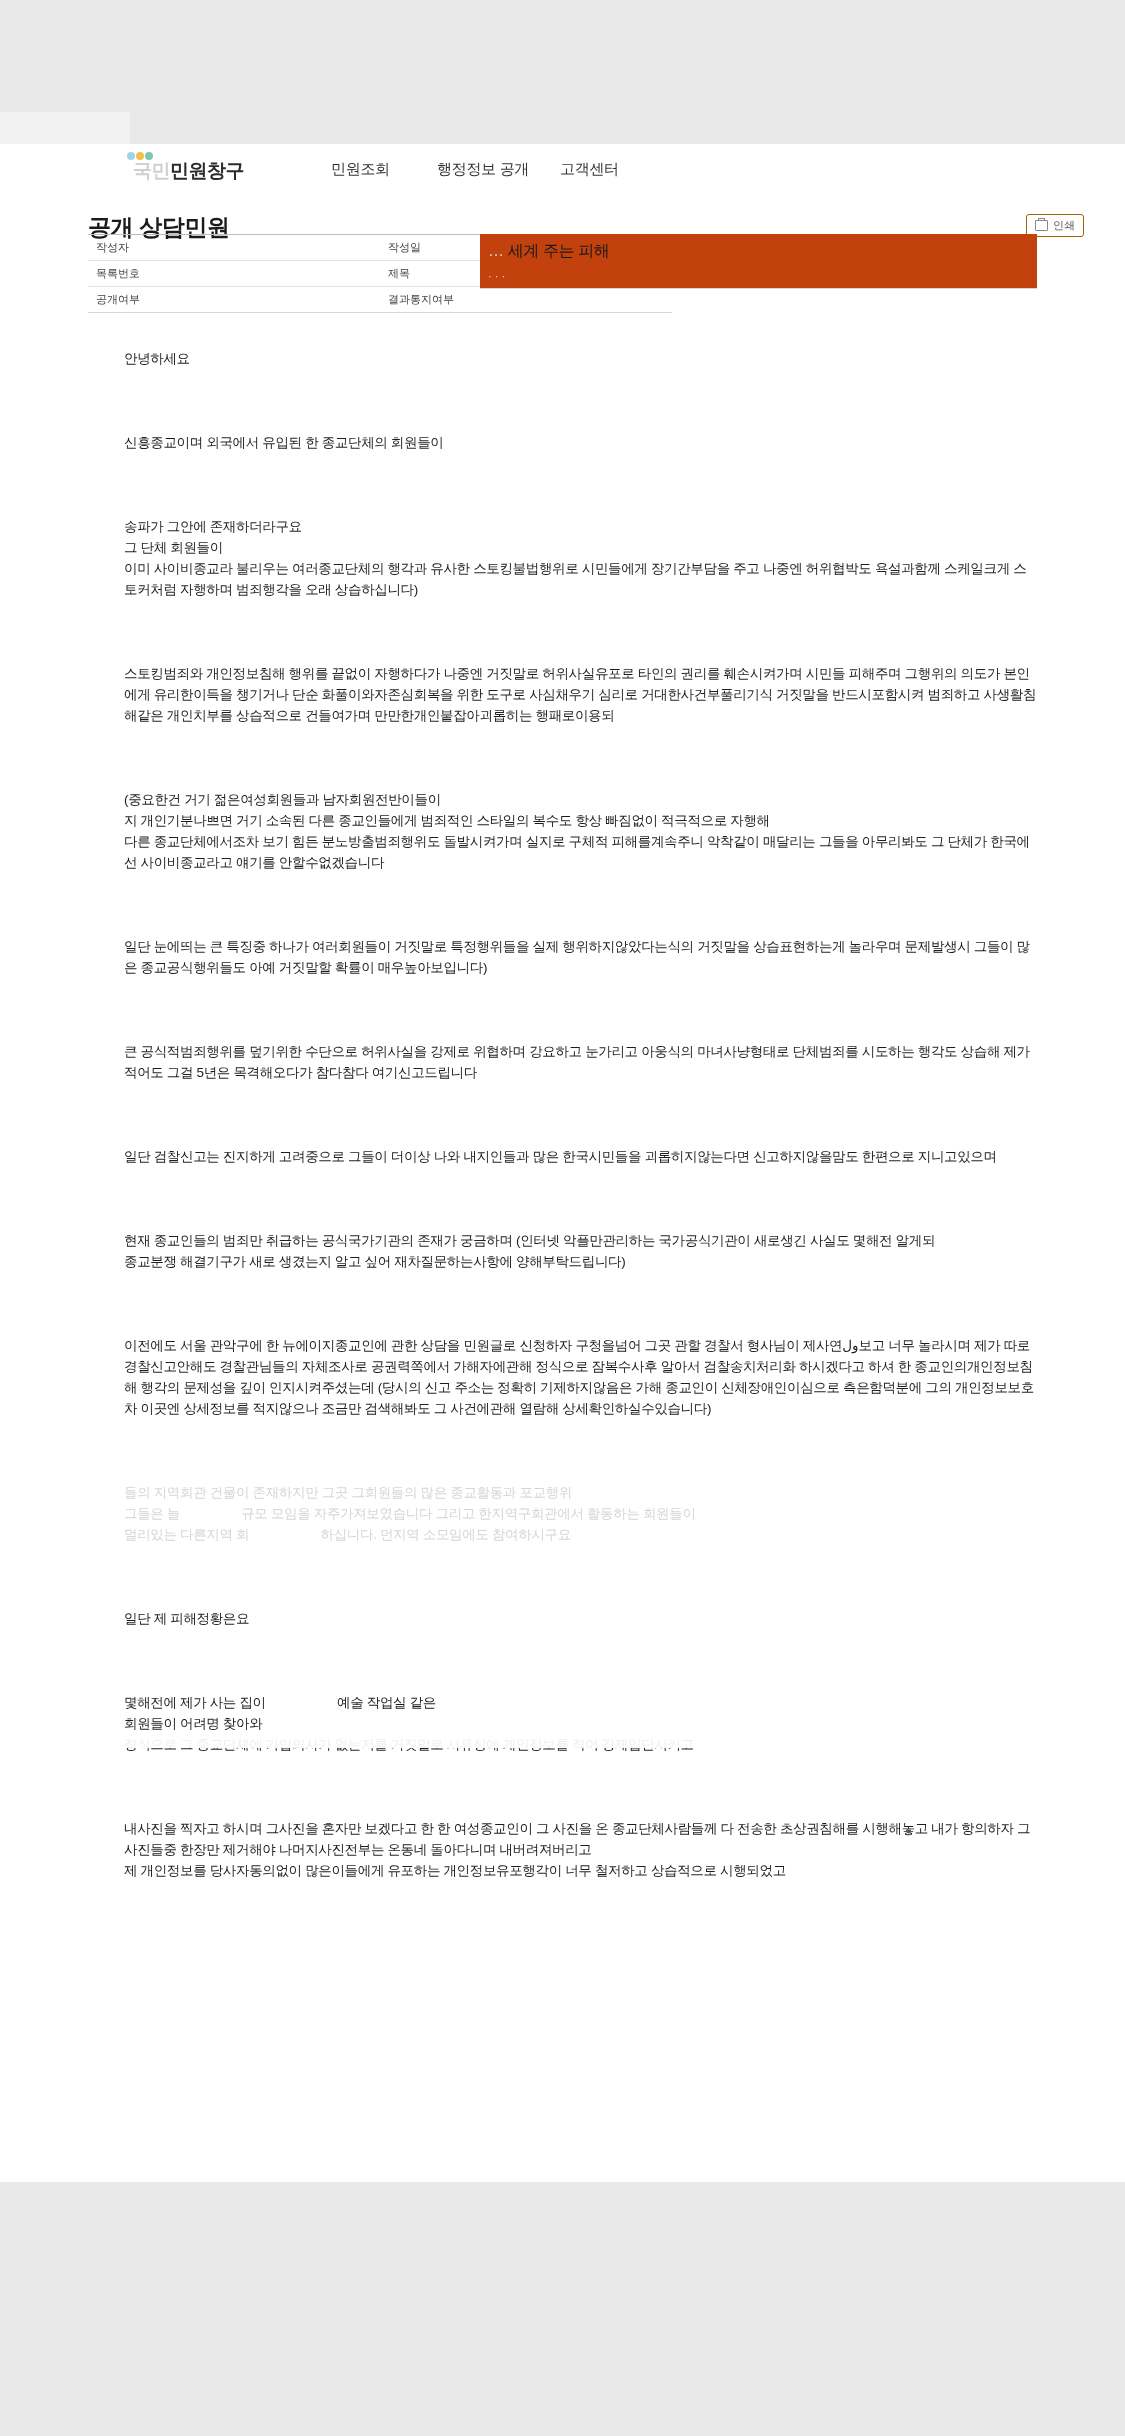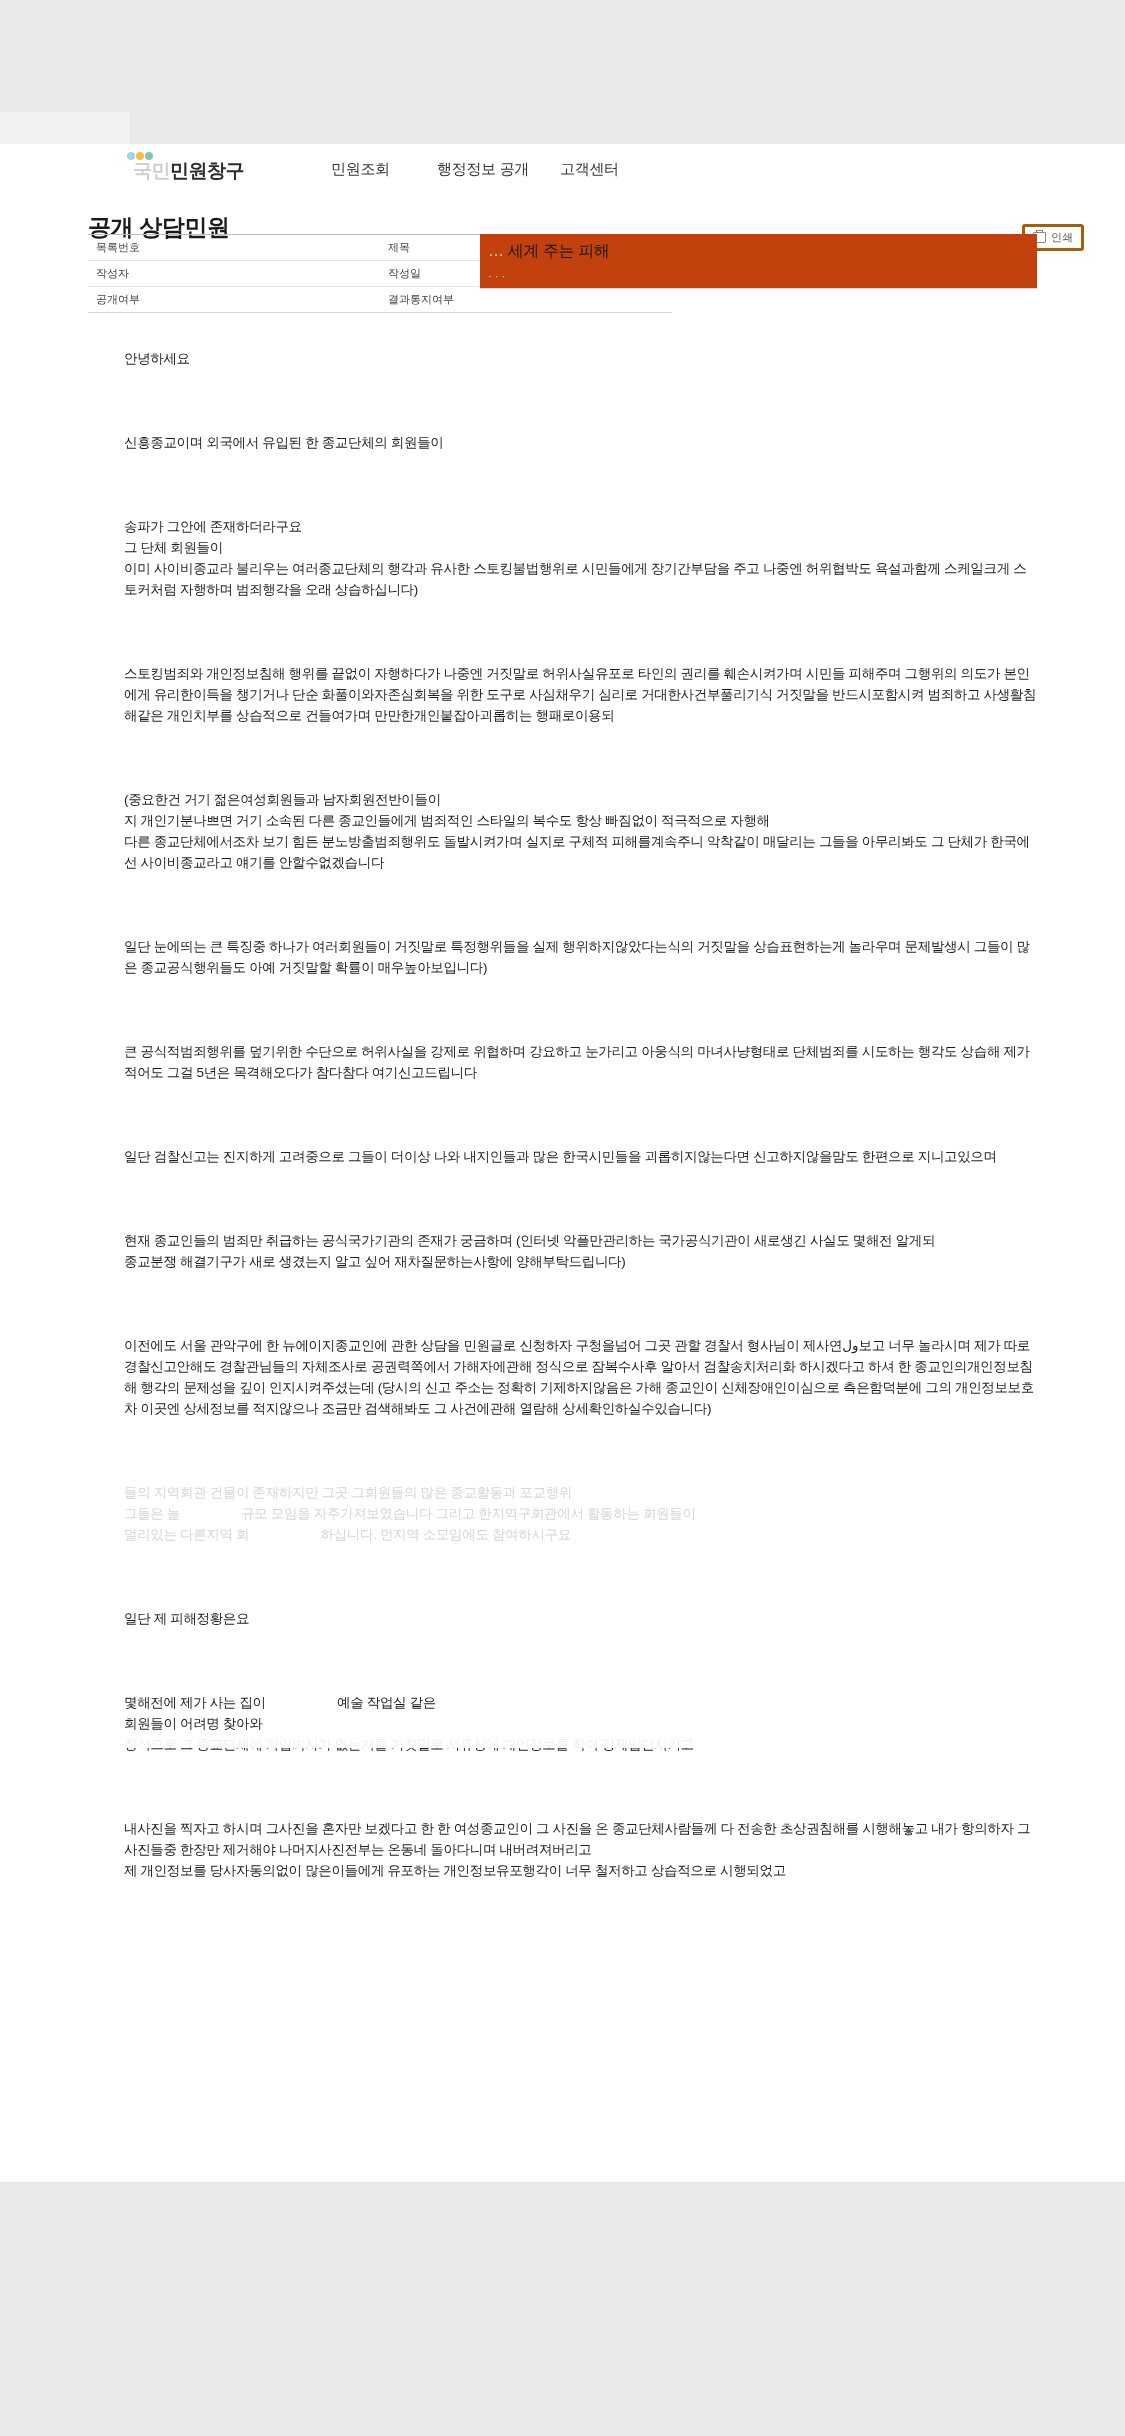--- a/index.html
+++ b/index.html
@@ -84,25 +84,25 @@
   .page-title {
     position: absolute;
     left: 88px; top: 212px;
     font-size: 23px;
     font-weight: bold;
     color: #1b1b1b;
     letter-spacing: -0.4px;
   }
   .print-btn {
     position: absolute;
-    right: 88px; top: 224px;
+    right: 88px; top: 214px;
     display: flex;
     align-items: center;
     gap: 5px;
-    border: 3px solid #a16207;
+    border: 1px solid #a16207;
     border-radius: 3px;
     padding: 3px 8px;
     background: #fff;
     font-size: 11px;
     color: #555;
   }
   .printer-icon {
     width: 11px; height: 9px;
     border: 1px solid #888;
     border-radius: 1px;
@@ -229,29 +229,29 @@
 
   <div class="page-title"><span>공개 상담민원</span></div>
 
   <div class="print-btn">
     <span class="printer-icon"></span>
     <span>인쇄</span>
   </div>
 
   <div class="info-table">
     <div class="info-row">
-      <div class="info-th">목록번호</div>
-      <div class="info-td"></div>
-      <div class="info-th">제목</div>
+      <div class="info-th">작성자</div>
+      <div class="info-td"></div>
+      <div class="info-th">작성일</div>
       <div class="info-td"></div>
     </div>
     <div class="info-row">
-      <div class="info-th">작성자</div>
-      <div class="info-td"></div>
-      <div class="info-th">작성일</div>
+      <div class="info-th">목록번호</div>
+      <div class="info-td"></div>
+      <div class="info-th">제목</div>
       <div class="info-td"></div>
     </div>
     <div class="info-row">
       <div class="info-th">공개여부</div>
       <div class="info-td"></div>
       <div class="info-th">결과통지여부</div>
       <div class="info-td"></div>
     </div>
   </div>
 

